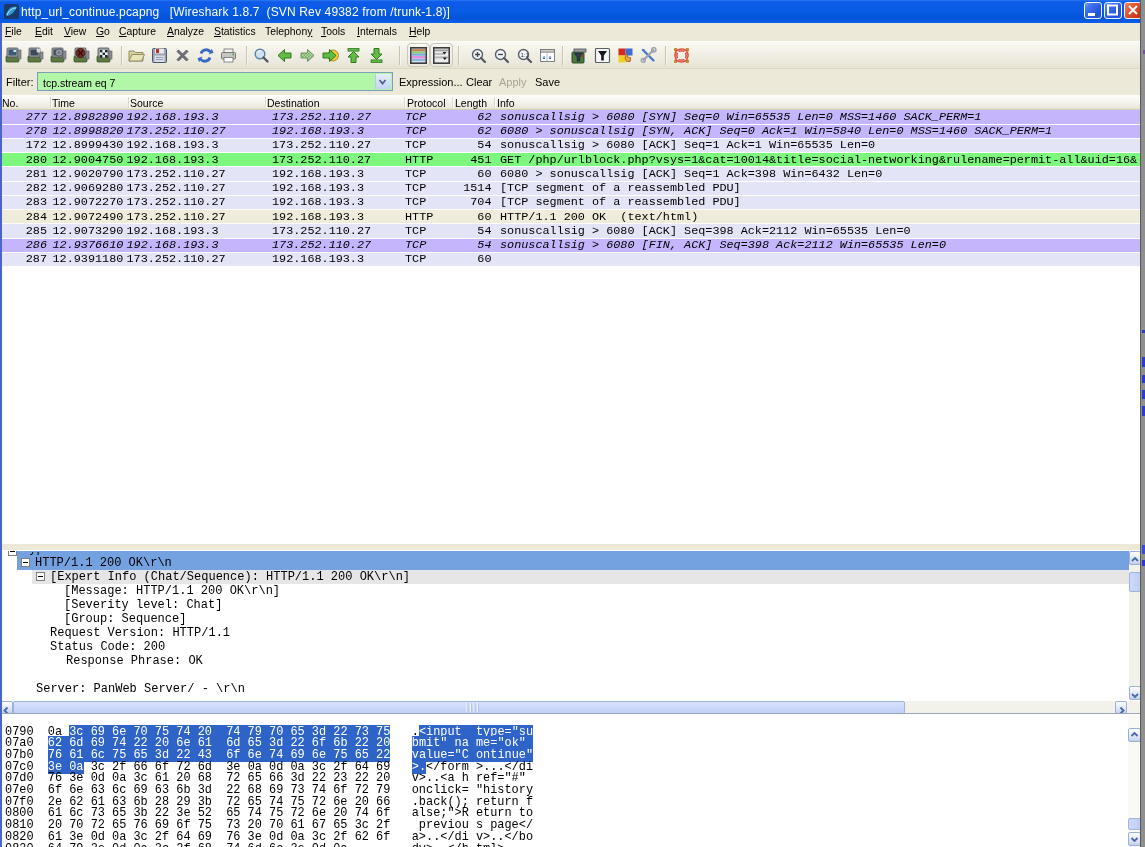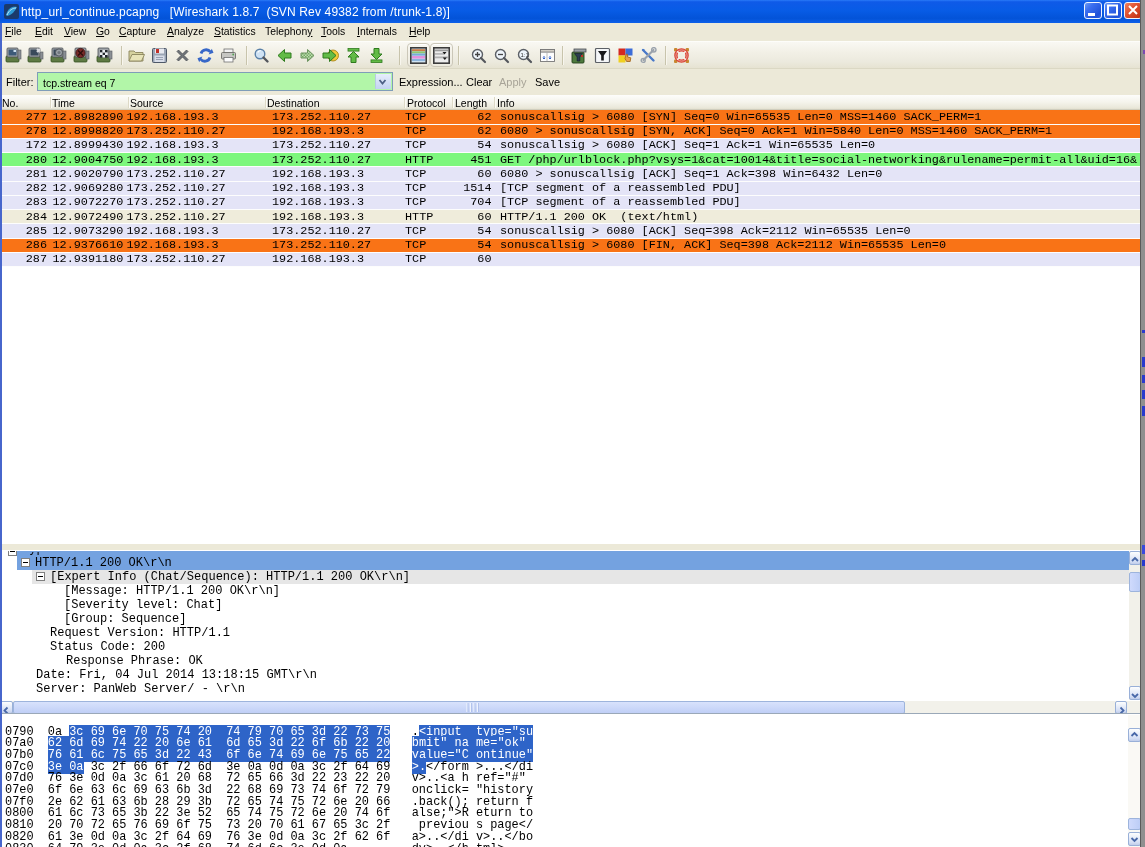--- a/index.html
+++ b/index.html
@@ -48,21 +48,21 @@
   font-family:"Liberation Mono",monospace;font-size:11.8px;color:#000;}
 .prow{position:absolute;left:0;width:1141px;height:13.3px;box-shadow:0 1px 0 #fdfdfd;white-space:pre;}
 .prow span{position:absolute;top:-0.5px;}
 .prow .no{left:0;width:47px;text-align:right;}
 .prow .tm{left:52.5px;}
 .prow .sr{left:126.5px;}
 .prow .ds{left:272px;}
 .prow .pr{left:405px;}
 .prow .ln{left:420px;width:71.5px;text-align:right;}
 .prow .in{left:500px;width:638px;overflow:hidden;}
-.rgray{background:#f97316;}
+.rgray{background:#c4b5fd;font-style:italic;}
 .rlav{background:#e4e4f7;}
 .rgreen{background:#7df77d;}
 .rcream{background:#efecdb;}
 #plwhite{position:absolute;left:0;top:267px;width:1141px;height:277px;background:#fff;}
 
 #split1{position:absolute;left:0;top:544px;width:1141px;height:6px;background:#ece9d8;}
 
 #dpane{position:absolute;left:0;top:550px;width:1141px;height:151px;background:#fff;
   border-left:1px solid #7f9db9;box-sizing:border-box;
   font-family:"Liberation Mono",monospace;font-size:12px;color:#000;overflow:hidden;}
@@ -366,21 +366,20 @@
     <div class="drow" style="left:34px;top:6px">HTTP/1.1 200 OK\r\n</div>
     <div class="dgray" style="left:31px;top:20px;width:1097px;height:14px"></div>
     <div class="dexp" style="left:35px;top:22px"></div>
     <div class="drow" style="left:49px;top:20px">[Expert Info (Chat/Sequence): HTTP/1.1 200 OK\r\n]</div>
     <div class="drow" style="left:63px;top:34px">[Message: HTTP/1.1 200 OK\r\n]</div>
     <div class="drow" style="left:63px;top:48px">[Severity level: Chat]</div>
     <div class="drow" style="left:63px;top:62px">[Group: Sequence]</div>
     <div class="drow" style="left:49px;top:76px">Request Version: HTTP/1.1</div>
     <div class="drow" style="left:49px;top:90px">Status Code: 200</div>
     <div class="drow" style="left:65px;top:104px">Response Phrase: OK</div>
-    <div class="drow" style="left:35px;top:118px">Date: Fri, 04 Jul 2014 13:18:15 GMT\r\n</div>
     <div class="drow" style="left:35px;top:132px">Server: PanWeb Server/ - \r\n</div>
   </div>
 
   <div class="strack" style="left:1129px;top:551px;width:12px;height:149px"></div>
   <div class="sbtn" style="left:1129px;top:551px;width:12px;height:14px"><svg width="10" height="12" viewBox="0 0 10 12">
         <path d="M2 7 L5 4 L8 7" fill="none" stroke="#4868a8" stroke-width="1.8"></path>
       </svg></div>
   <div class="sthumb" style="left:1129px;top:572px;width:12px;height:20px"></div>
   <div class="sbtn" style="left:1129px;top:686px;width:12px;height:14px"><svg width="10" height="12" viewBox="0 0 10 12">
         <path d="M2 5 L5 8 L8 5" fill="none" stroke="#4868a8" stroke-width="1.8"></path>

